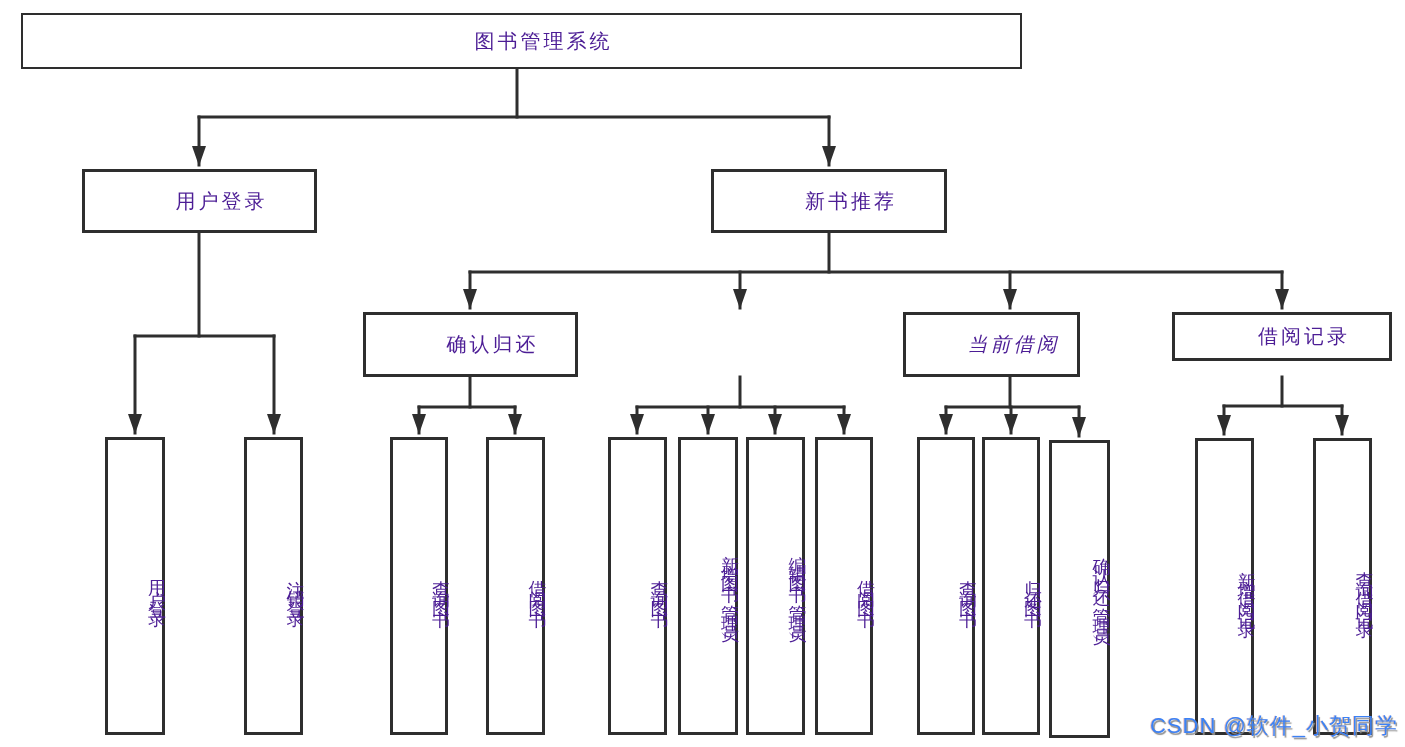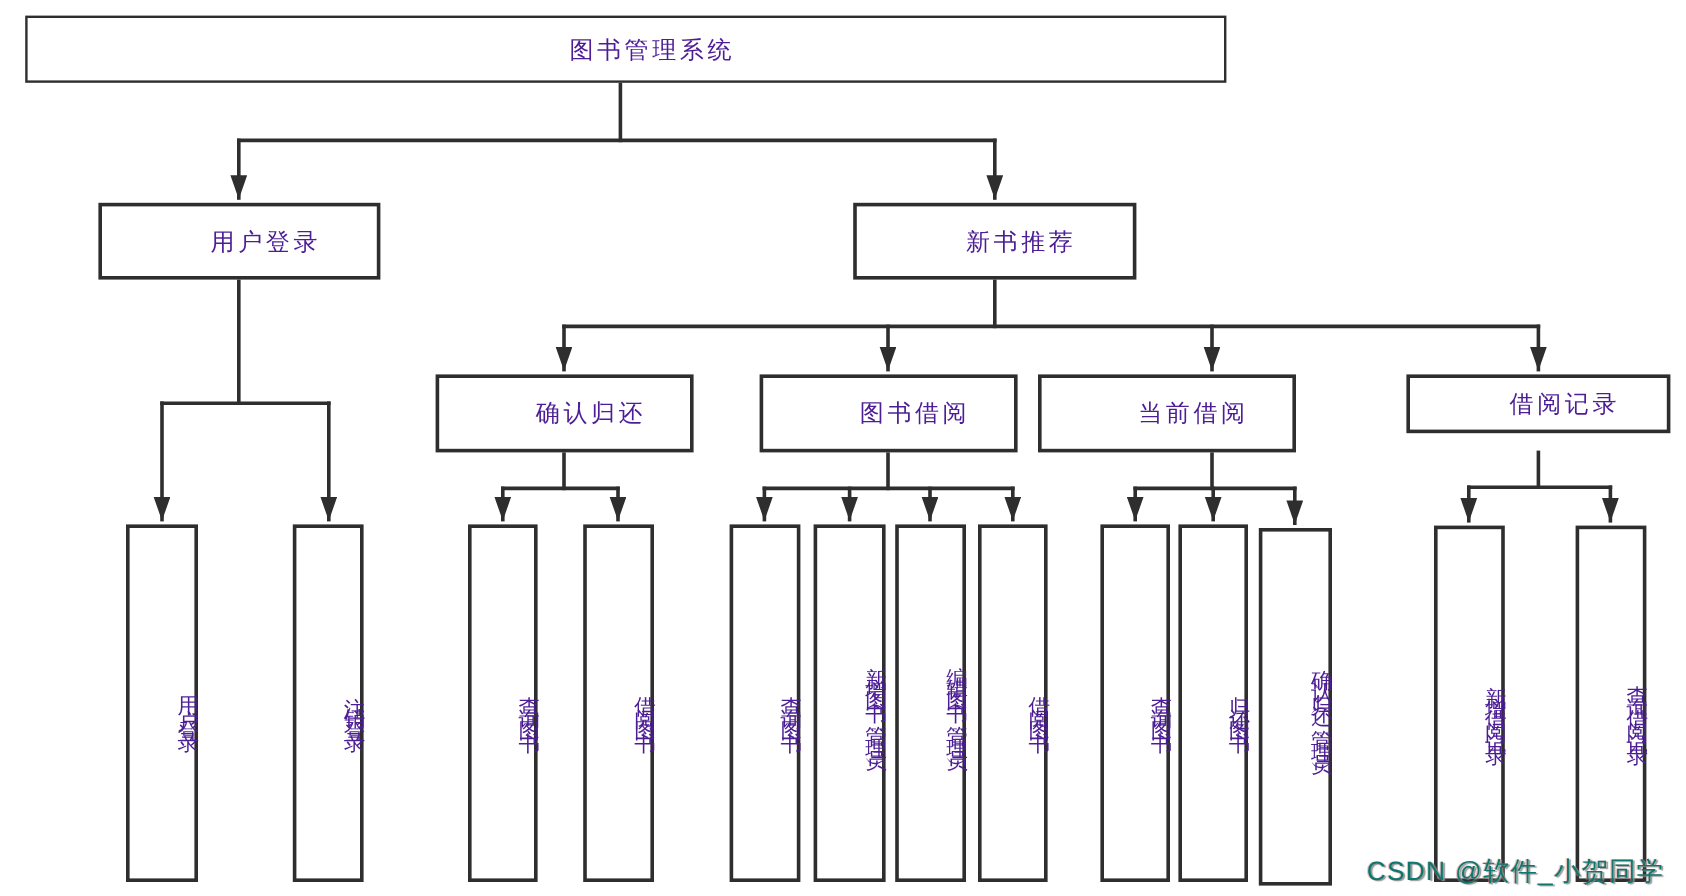--- a/index.html
+++ b/index.html
@@ -23,26 +23,26 @@
   .vtext{
     writing-mode:vertical-rl;
     text-orientation:mixed;
     font-size:18px;
     letter-spacing:10px;
     line-height:1;
     white-space:nowrap;
   }
   .watermark{
     position:absolute;
-    right:18px;
+    right:7px;
     bottom:6px;
     z-index:5;
     font-size:22px;
     letter-spacing:1px;
-    color:#0f766e;
+    color:#3b82f6;
     text-shadow:1.5px 1.5px 1px #8f8f8f, -1px 0 0 rgba(220,130,120,0.45);
     white-space:nowrap;
   }
 </style>
 </head>
 <body>
 
 <div class="canvas">
 
   <svg class="wires" width="1405" height="747" viewBox="0 0 1405 747">
@@ -102,24 +102,21 @@
   <div class="node" style="left:82px;top:169px;width:235px;height:64px;">
     <span class="htext">用户登录</span>
   </div>
   <div class="node" style="left:711px;top:169px;width:236px;height:64px;">
     <span class="htext">新书推荐</span>
   </div>
 
   <div class="node" style="left:363px;top:312px;width:215px;height:65px;">
     <span class="htext">确认归还</span>
   </div>
-  <div class="node" style="left:633px;top:312px;width:215px;height:65px;">
-    <span class="htext">图书借阅</span>
-  </div>
-  <div class="node" style="left:865px;top:312px;width:215px;height:65px;">
+  <div class="node" style="left:903px;top:312px;width:177px;height:65px;font-style:italic;">
     <span class="htext">当前借阅</span>
   </div>
   <div class="node" style="left:1172px;top:312px;width:220px;height:49px;">
     <span class="htext">借阅记录</span>
   </div>
 
   <div class="node" style="left:105px;top:437px;width:60px;height:298px;">
     <span class="vtext">用户登录</span>
   </div>
   <div class="node" style="left:244px;top:437px;width:59px;height:298px;">

